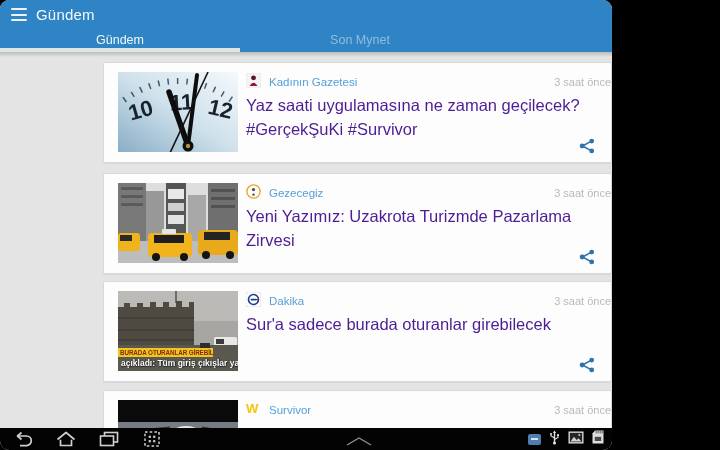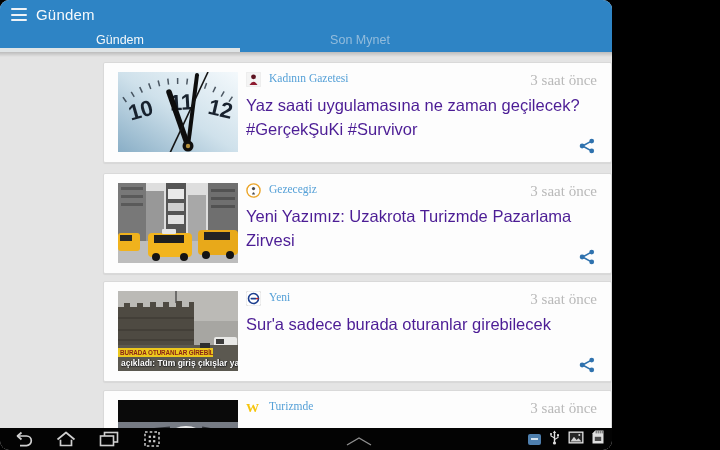--- a/index.html
+++ b/index.html
@@ -26,24 +26,24 @@
 
   .card { position:absolute; left:103px; width:509px; height:101px; background:#fdfdfd; border:1px solid #d9d9d9; border-radius:2px; box-shadow:0 1px 1px rgba(0,0,0,0.06); cursor:pointer; }
   .card-1 { top:10px; } .card-2 { top:121px; } .card-3 { top:229px; } .card-4 { top:338px; height:101px; }
 
   .thumb { position:absolute; left:14px; top:9px; width:120px; height:80px; overflow:hidden; background:#ccc; }
   .thumb svg { position:absolute; left:0; top:0; }
   .thumb-cap-band { position:absolute; left:0; top:57px; width:95px; height:9px; background:#ecc71d; color:#8a2415; font-size:6.3px; font-weight:bold; line-height:9px; padding-left:2px; white-space:nowrap; overflow:hidden; letter-spacing:-0.1px; }
   .thumb-cap-sub { position:absolute; left:3px; top:67px; width:117px; color:#fff; font-size:8.5px; font-weight:bold; white-space:nowrap; overflow:hidden; text-shadow:0 1px 1px #222, 1px 0 1px #222; }
 
   .card-body { position:absolute; left:142px; top:0; right:0; bottom:0; }
-  .meta-row { position:absolute; left:0; top:9px; right:14px; height:16px; display:flex; align-items:flex-start;font-family:Liberation Serif, serif; }
+  .meta-row { position:absolute; left:0; top:9px; right:0; height:16px; display:flex; align-items:flex-end; }
   .avatar { width:15px; height:15px; margin-right:8px; flex:0 0 auto; display:flex; align-items:center; justify-content:center; }
   .source { color:#55a0d7; font-size:11.5px; }
-  .time { margin-left:auto; color:#b9b9b9; font-size:15px; }
+  .time { margin-left:auto; color:#b9b9b9; font-size:11px; }
   .headline { position:absolute; left:0; top:30px; right:16px; color:#4c1d95; font-size:16.5px; line-height:24px; }
   .share { position:absolute; right:16px; bottom:8px; width:16px; height:16px; cursor:pointer; }
 
   
   .navbar { position:absolute; left:0; top:428px; width:720px; height:22px; background:#030303; display:flex; align-items:center; }
   .nav-left { position:absolute; left:12px; top:0; height:22px; display:flex; align-items:center; gap:21px; }
   .nav-btn { width:22px; height:17px; display:flex; align-items:center; justify-content:center; cursor:pointer; }
   .nav-chevron { position:absolute; left:345px; top:5px; width:28px; height:12px; cursor:pointer; }
   .status-right { position:absolute; right:4px; top:0; height:22px; display:flex; align-items:center; gap:8px; }
   .notif-blue { width:13px; height:11px; background:#4e7fae; border-radius:2px; position:relative; }
@@ -228,21 +228,21 @@
       <div class="card-body">
         <div class="meta-row">
           <span class="avatar">
             <svg width="15" height="15" viewBox="0 0 15 15">
                 <rect width="15" height="15" rx="2.5" fill="#fff" stroke="#c9c9c9" stroke-width="0.6"></rect>
                 <circle cx="7.5" cy="7.5" r="5" fill="none" stroke="#1c3e8e" stroke-width="1.6"></circle>
                 <rect x="4.5" y="6.7" width="6" height="1.8" rx="0.9" fill="#1c3e8e"></rect>
                 <rect x="10" y="6.9" width="2.5" height="1.4" fill="#c5251f"></rect>
               </svg>
           </span>
-          <span class="source">Yeni</span>
+          <span class="source">Dakika</span>
           <span class="time">3 saat önce</span>
         </div>
         <div class="headline">Sur'a sadece burada oturanlar girebilecek</div>
         <div class="share">
           <svg width="16" height="16" viewBox="0 0 18 18">
               <line x1="4" y1="9" x2="14" y2="3.5" stroke="#2f72ae" stroke-width="1.8"></line>
               <line x1="4" y1="9" x2="14" y2="14.5" stroke="#2f72ae" stroke-width="1.8"></line>
               <circle cx="3.5" cy="9" r="2.7" fill="#2f72ae"></circle>
               <circle cx="14.3" cy="3.5" r="2.7" fill="#2f72ae"></circle>
               <circle cx="14.3" cy="14.5" r="2.7" fill="#2f72ae"></circle>
@@ -262,21 +262,21 @@
           <line x1="84" y1="28" x2="118" y2="34" stroke="#2c2f34" stroke-width="3"></line>
         </svg>
       </div>
       <div class="card-body">
         <div class="meta-row">
           <span class="avatar">
             <svg width="16" height="15" viewBox="0 0 16 15">
                 <text x="0" y="12.5" font-size="14" font-weight="bold" fill="#f6c50d">W</text>
               </svg>
           </span>
-          <span class="source">Turizmde</span>
+          <span class="source">Survivor</span>
           <span class="time">3 saat önce</span>
         </div>
       </div>
     </div>
   </div>
 
   <div class="navbar">
     <div class="nav-left">
       <div class="nav-btn">
         <svg width="21" height="16" viewBox="0 0 21 16">

